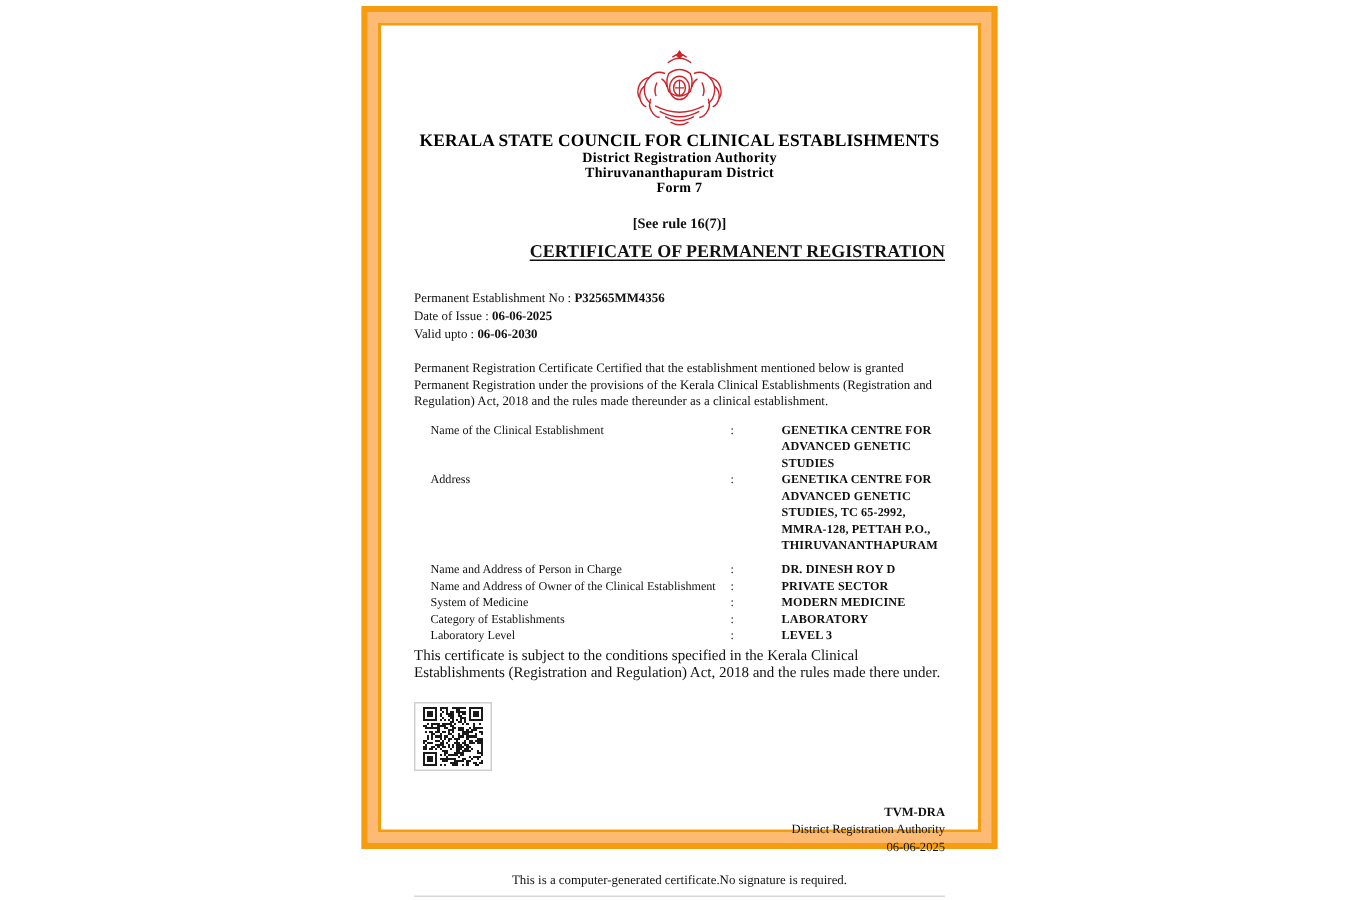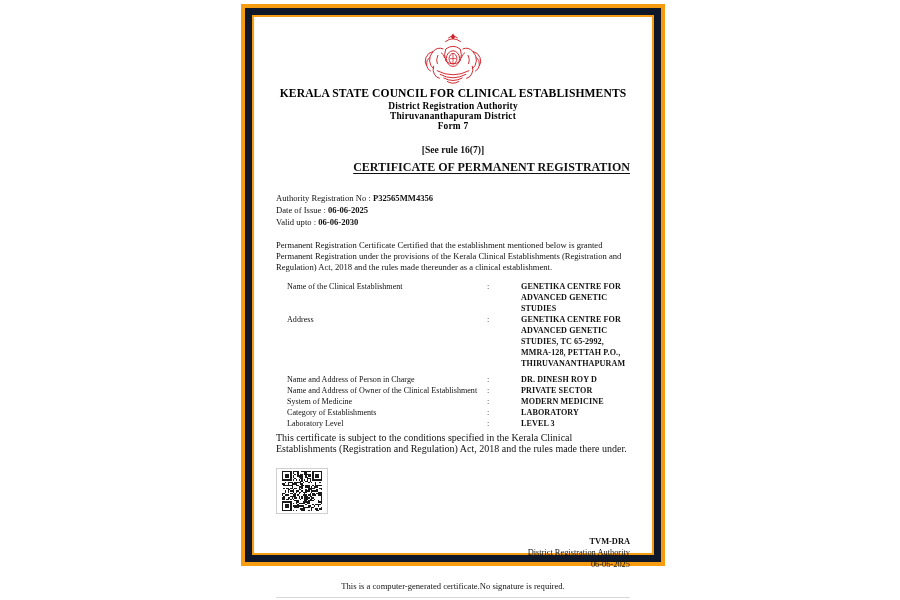--- a/index.html
+++ b/index.html
@@ -17,21 +17,21 @@
 
   
   #certificate-frame {
     position: absolute;
     left: 241px;
     top: 4px;
     width: 424px;
     height: 562px;
     border: 4px solid #f59c10;
     box-sizing: border-box;
-    background: #0f172a;
+    background: #fdba74;
   }
   #certificate-inner-frame {
     position: absolute;
     left: 7px;
     top: 7px;
     right: 7px;
     bottom: 7px;
     border: 2px solid #f59c10;
     box-sizing: border-box;
     background: #ffffff;
@@ -243,21 +243,21 @@
       <div class="org-title" id="org-name">KERALA STATE COUNCIL FOR CLINICAL ESTABLISHMENTS</div>
       <div class="org-title" id="org-authority">District Registration Authority</div>
       <div class="org-title" id="org-district">Thiruvananthapuram District</div>
       <div class="org-title" id="org-form">Form 7</div>
 
       <div id="rule-ref">[See rule 16(7)]</div>
       <div id="certificate-title">CERTIFICATE OF PERMANENT REGISTRATION</div>
 
       <div id="reg-meta">
         <div class="meta-line">
-          <span class="meta-label">Authority Registration No : </span><span class="meta-value">P32565MM4356</span>
+          <span class="meta-label">Permanent Establishment No : </span><span class="meta-value">P32565MM4356</span>
         </div>
         <div class="meta-line">
           <span class="meta-label">Date of Issue : </span><span class="meta-value">06-06-2025</span>
         </div>
         <div class="meta-line">
           <span class="meta-label">Valid upto : </span><span class="meta-value">06-06-2030</span>
         </div>
       </div>
 
       <div id="preamble">Permanent Registration Certificate Certified that the establishment mentioned below is granted Permanent Registration under the provisions of the Kerala Clinical Establishments (Registration and Regulation) Act, 2018 and the rules made thereunder as a clinical establishment.</div>

